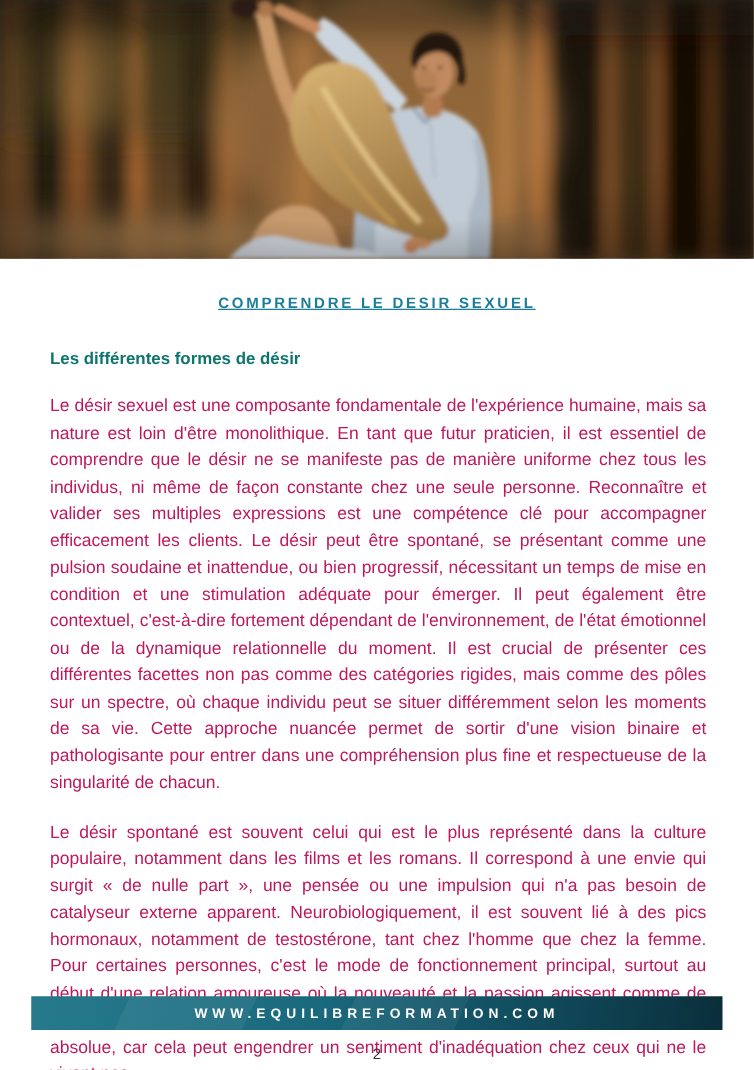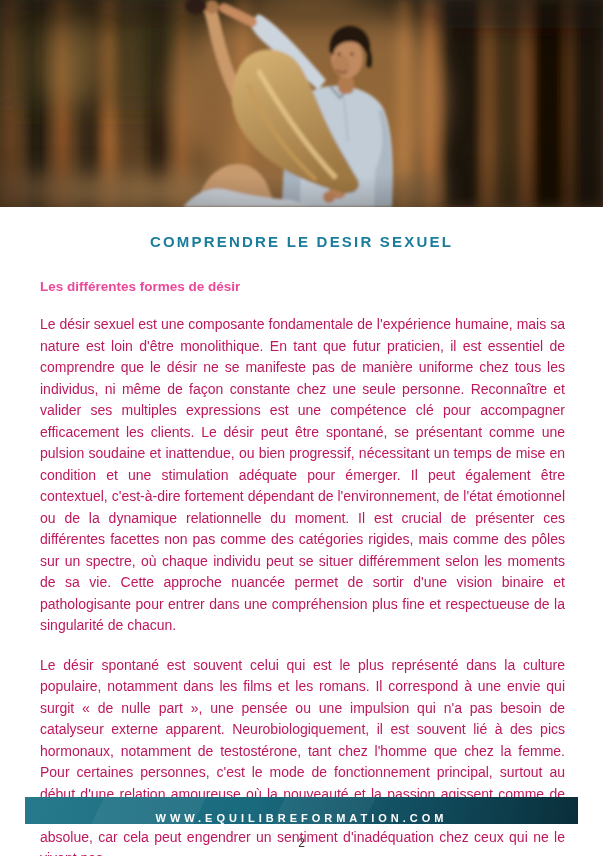--- a/index.html
+++ b/index.html
@@ -8,45 +8,46 @@
     background: #ffffff;
     font-family: "Liberation Sans", sans-serif;
     position: relative;
     overflow: hidden;
   }
   .hero { width: 603px; height: 207px; display: block; }
   .page-title {
     margin: 26px 0 0 0;
     text-align: center;
     color: #1b7d9c;
-    font-size: 15px;
+    font-size: 12px;
     font-weight: bold;
     letter-spacing: 2.2px;
     line-height: 18px;
+    text-decoration: underline;
   }
   .section-heading {
     margin: 27px 40px 0 40px;
-    color: #ec4899;
+    color: #0f766e;
     font-size: 13.5px;
     font-weight: bold;
     line-height: 17px;
   }
   .body-paragraph {
     margin: 19px 38px 0 40px;
     font-size: 14px;
     line-height: 21.5px;
     text-align: justify;
     color: #be185d;
   }
   .body-paragraph + .body-paragraph { margin-top: 18px; }
   .footer-bar {
     position: absolute;
     left: 25px; right: 25px; top: 797px; height: 27px;
     background: linear-gradient(100deg, #27798c 0%, #1a6a7e 40%, #10495a 75%, #0a2e3a 100%);
-    display: flex; align-items: flex-end; justify-content: center;
+    display: flex; align-items: center; justify-content: center;
     overflow: hidden;
   }
   .footer-bar::before {
     content: "";
     position: absolute; inset: 0;
     background: linear-gradient(115deg,
       rgba(255,255,255,0) 14%, rgba(255,255,255,0.06) 14%,
       rgba(255,255,255,0.06) 32%, rgba(255,255,255,0) 32%,
       rgba(255,255,255,0) 46%, rgba(255,255,255,0.05) 46%,
       rgba(255,255,255,0.05) 62%, rgba(255,255,255,0) 62%);

